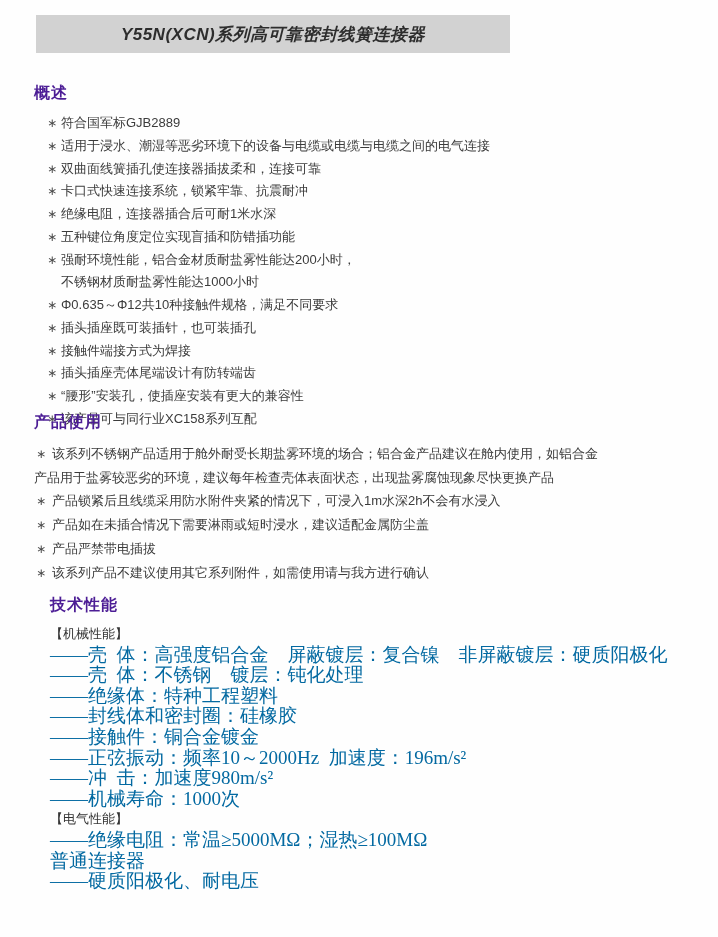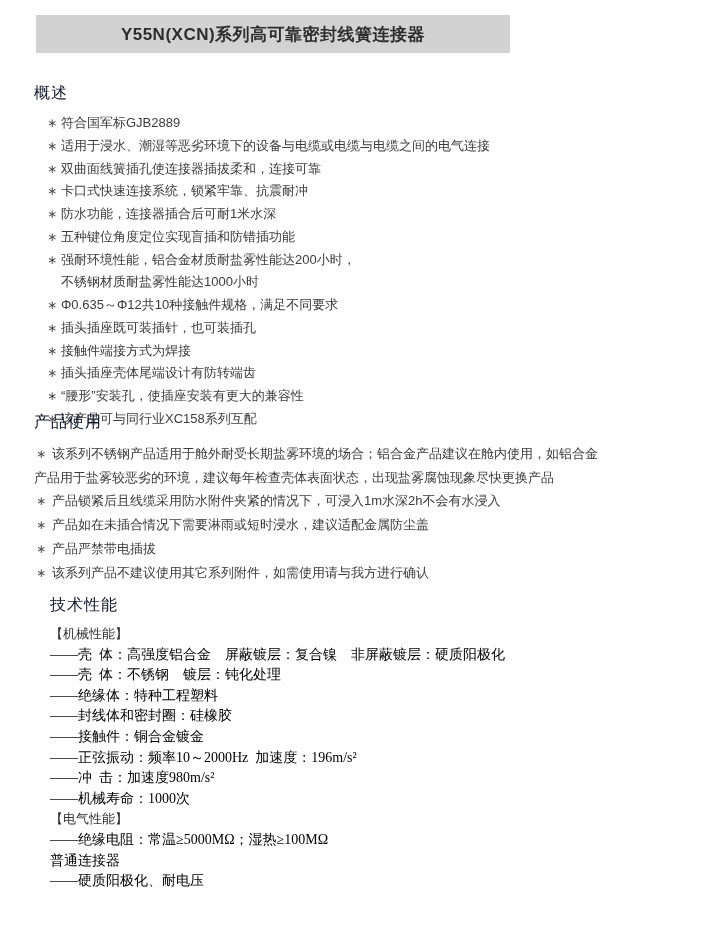--- a/index.html
+++ b/index.html
@@ -9,30 +9,30 @@
     font-family: "Liberation Sans", "DejaVu Sans", sans-serif;
     color: #3b3b3b;
   }
   .page { position: relative; width: 718px; height: 937px; overflow: hidden; background: #fefefe; }
 
   
   .title-bar {
     position: absolute; left: 36px; top: 15px;
     width: 474px; height: 38px;
     background: #d2d2d2;
-    display: flex; align-items: center; justify-content: center;
+    display: flex; align-items: center; justify-content: center; font-style: italic;
   }
   .title-bar h1 {
     margin: 0; font-size: 17px; font-weight: bold; color: #2d2d2d;
     letter-spacing: 0.5px; white-space: nowrap;
   }
 
   
   h2.sec-heading {
-    margin: 0; font-size: 16px; font-weight: normal; color: #0f172a;
+    margin: 0; font-size: 16px; font-weight: bold; color: #4c1d95;
     letter-spacing: 1px;
   }
 
   
   .sec-overview { position: absolute; left: 34px; top: 83px; width: 600px; }
   .sec-overview ul { list-style: none; margin: 8px 0 0 0; padding: 0 0 0 13px; }
   .sec-overview li { display: flex; align-items: flex-start; }
   .sec-overview .marker {
     width: 14px; flex: 0 0 14px; font-size: 12px; line-height: 22.75px; color: #4a4a4a;
   }
@@ -46,21 +46,21 @@
   .sec-usage p {
     margin: 0; font-size: 13px; line-height: 23px;
     text-indent: 2px; white-space: pre-wrap;
   }
   .sec-usage .marker-inline { font-size: 12px; color: #4a4a4a; padding-right: 6px; }
 
   
   .sec-tech { position: absolute; left: 50px; top: 595px; width: 660px; }
   .sec-tech .tlist { margin-top: 8px; font-family: Liberation Serif, serif; }
   .tech-line {
-    font-size: 14px; line-height: 20.6px; white-space: pre; color: #000000;
+    font-size: 19px; line-height: 20.6px; white-space: pre; color: #0369a1;
   }
   .tech-subhead { font-size: 13px; line-height: 20.6px; white-space: pre; color: #343434; }
 </style>
 </head>
 <body>
 
 <div class="page">
 
   <header class="title-bar">
     <h1>Y55N(XCN)系列高可靠密封线簧连接器</h1>
@@ -80,21 +80,21 @@
       <li>
           <span class="marker">∗</span>
           <span class="btext">双曲面线簧插孔使连接器插拔柔和，连接可靠</span>
         </li>
       <li>
           <span class="marker">∗</span>
           <span class="btext">卡口式快速连接系统，锁紧牢靠、抗震耐冲</span>
         </li>
       <li>
           <span class="marker">∗</span>
-          <span class="btext">防水功能，连接器插合后可耐1米水深</span>
+          <span class="btext">绝缘电阻，连接器插合后可耐1米水深</span>
         </li>
       <li>
           <span class="marker">∗</span>
           <span class="btext">五种键位角度定位实现盲插和防错插功能</span>
         </li>
       <li>
           <span class="marker">∗</span>
           <span class="btext">强耐环境性能，铝合金材质耐盐雾性能达200小时，
 不锈钢材质耐盐雾性能达1000小时</span>
         </li>

